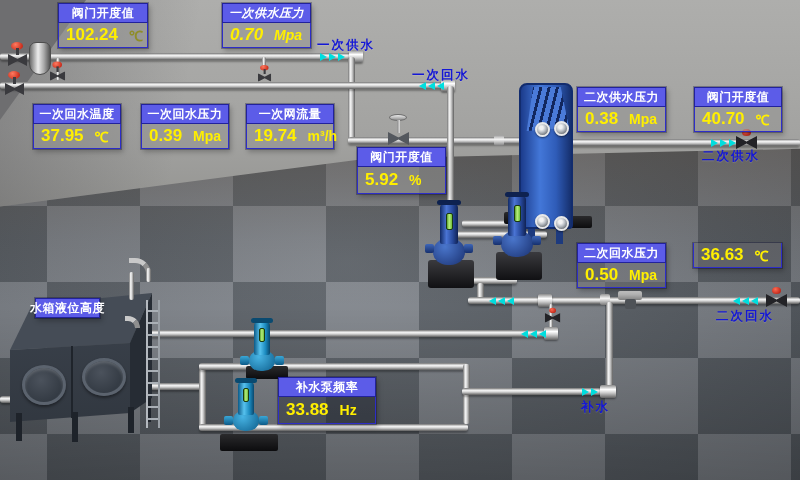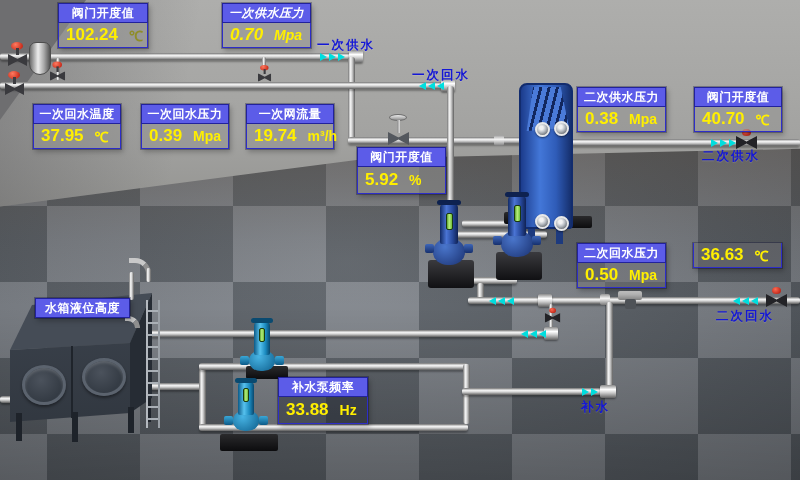--- a/index.html
+++ b/index.html
@@ -395,24 +395,24 @@
       <span class="v">0.50</span>
         <span class="u">Mpa</span>
       </div>
   </div>
   <div class="ins" style="left:693px;top:243px;width:89px;">
     <div class="valbox vb-mid">
       <span class="v">36.63</span>
         <span class="u">℃</span>
       </div>
   </div>
-  <div class="ins" style="left:35px;top:298px;width:95px;">
+  <div class="ins" style="left:35px;top:298px;width:65px;">
     <div class="tagbox">水箱液位高度</div>
   </div>
-  <div class="ins" style="left:278px;top:377px;width:90px;">
+  <div class="ins" style="left:278px;top:377px;width:98px;">
     <div class="tagbox">补水泵频率</div>
     <div class="valbox vb-dark" style="height:27px;">
       <span class="v">33.88</span>
         <span class="u">Hz</span>
       </div>
   </div>
 
 </div>
 
 </body></html>

